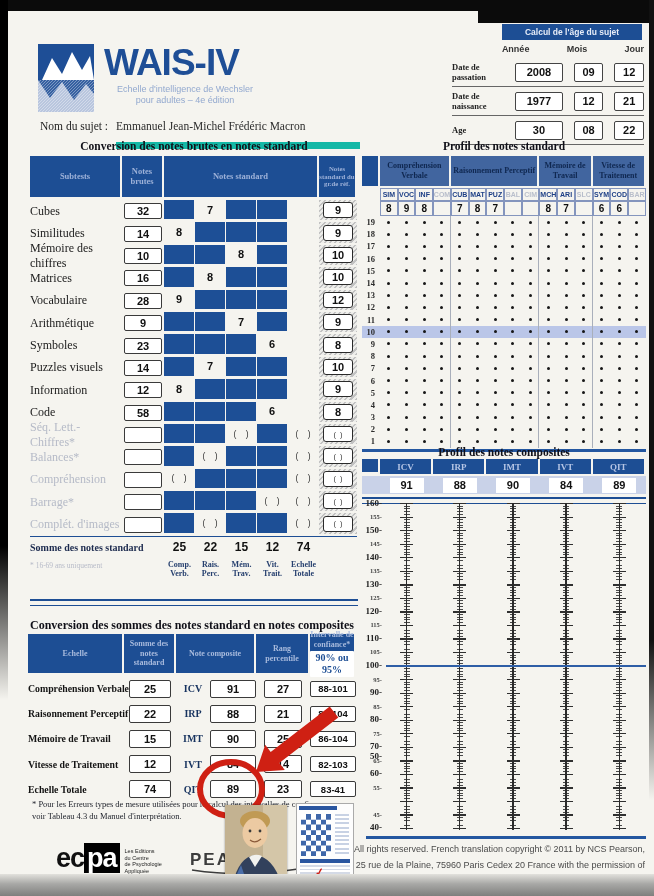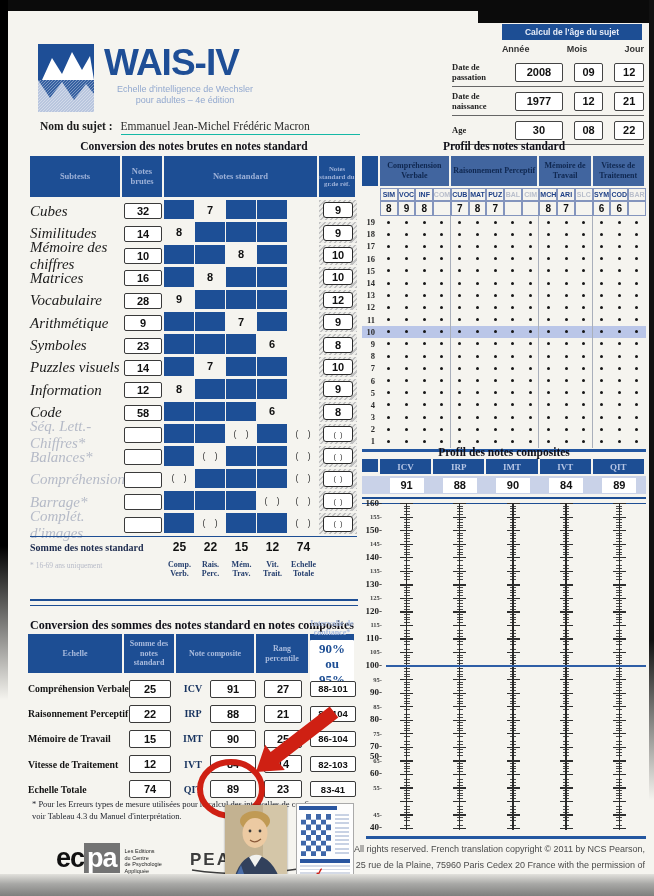--- a/index.html
+++ b/index.html
@@ -18,22 +18,22 @@
 
   
   #page-title{left:150px;top:14px;width:360px;text-align:center;font-weight:bold;font-size:27px;color:#111;letter-spacing:.5px;}
   #wais-logo{left:38px;top:42px;width:230px;height:78px;}
   #wais-icon{position:absolute;left:0;top:2px;width:60px;height:70px;}
   #wais-name{position:absolute;left:66px;top:0px;font-weight:bold;font-size:37px;color:#1e4e96;letter-spacing:-1px;}
   .wais-sub{position:absolute;left:62px;width:170px;text-align:center;color:#93a9cf;font-size:9px;}
   #wais-sub1{top:42px;} #wais-sub2{top:53px;}
 
   .name-row{position:absolute;left:40px;width:320px;display:flex;font-size:11.5px;color:#1d1d1d;}
-  .name-row .lab{font-weight:bold;white-space:nowrap;}
-  .name-row .val{margin-left:8px;flex:1;border-bottom:1px solid #14b8a6;padding-bottom:2px;color:#2c2c2c;}
+  .name-row .lab{font-weight:normal;white-space:nowrap;}
+  .name-row .val{margin-left:8px;flex:1;border-bottom:7px solid #14b8a6;padding-bottom:10px;color:#2c2c2c;}
   #subject-row{top:120px;} #psych-row{top:143px;}
 
   
   #age-header{left:502px;top:24px;width:140px;height:16px;background:#1d4e94;color:#e7edf8;
               font-size:8.5px;font-weight:bold;display:flex;align-items:center;justify-content:center;}
   #age-cols{left:452px;top:44px;width:192px;display:flex;font-size:9px;font-weight:bold;color:#333;gap:16px;}
   #age-cols .sp{width:64px;} #age-cols .c{text-align:center;}
   #age-cols .c1{width:48px;} #age-cols .g{width:10px;} #age-cols .c2{width:30px;}
   #age-rows{left:452px;top:58px;width:192px;}
   .age-row{display:flex;align-items:center;height:28px;border-bottom:1px solid #666;}
@@ -49,21 +49,21 @@
   #pc-title{left:362px;top:446px;width:284px;}
   #conv-title{left:24px;top:618px;width:336px;font-size:12px;}
 
   
   #raw-grid{left:30px;top:156px;display:grid;grid-template-columns:92px 42px repeat(5,31px) 38px;
             grid-template-rows:44px repeat(15,22.4px) 22px 28px;}
   .rh{background:#1d4e94;color:#9db1d8;font-family:"Liberation Serif",serif;font-weight:bold;font-size:8.5px;
       display:flex;align-items:center;justify-content:center;text-align:center;
       border-right:2px solid #f5f4ef;border-bottom:3px solid #f5f4ef;line-height:1.15;}
   .rh.small{font-size:6.8px;}
-  .nm{display:flex;align-items:center;font-family:"Liberation Serif",serif;font-size:15px;color:#1b1b1b;font-style:italic;}
+  .nm{display:flex;align-items:center;font-family:"Liberation Serif",serif;font-size:12px;color:#1b1b1b;}
   .nm.supp{color:#b5bac7;}
   .rw{display:flex;align-items:center;justify-content:center;}
   .wb{width:36px;height:14px;border:1.4px solid #3a3a3a;border-radius:2px;background:#fff;
       display:flex;align-items:center;justify-content:center;font-weight:bold;font-size:11px;color:#111;}
   .sc{border-right:1.5px solid #f5f4ef;border-bottom:3px solid #f5f4ef;display:flex;align-items:center;justify-content:center;
       font-weight:bold;font-size:11px;color:#111;}
   .sc.on{background:#1d4f96;}
   .sc .par{font-weight:normal;font-size:8.5px;color:#333;}
   .rc{display:flex;align-items:center;justify-content:center;border-bottom:2px solid #f5f4ef;
       background:repeating-linear-gradient(135deg,#c2c2c2 0 1.5px,#ededea 1.5px 3.6px);}
@@ -78,21 +78,21 @@
   .cl{display:flex;align-items:flex-start;justify-content:center;text-align:center;padding-top:2px;
       font-family:"Liberation Serif",serif;font-weight:bold;font-size:8px;color:#27406f;white-space:pre-line;line-height:1.15;}
   #raw-rule{left:30px;top:599px;width:328px;height:4px;border-top:2.5px solid #1d4e94;border-bottom:1px solid #1d4e94;}
 
   
   #conv-grid{left:28px;top:634px;display:grid;grid-template-columns:96px 52px 34px 46px 54px 46px;
              grid-template-rows:42px repeat(5,25.2px);}
   .ch{background:#1d4e94;color:#a9bbdd;font-weight:bold;font-size:8px;display:flex;flex-direction:column;
       align-items:center;justify-content:center;text-align:center;border-right:2px solid #f5f4ef;
       border-bottom:3px solid #f5f4ef;line-height:1.2;font-family:"Liberation Serif",serif;}
-  .ch .cibox{margin-top:2px;background:#fff;color:#1d4e94;font-size:13px;padding:1px 3px;border-radius:1px;}
+  .ch .cibox{margin-top:2px;background:#fff;color:#1d4e94;font-size:10px;padding:1px 3px;border-radius:1px;}
   .cn{display:flex;align-items:center;font-family:"Liberation Serif",serif;font-weight:bold;font-size:9.8px;color:#141414;white-space:nowrap;}
   .cc{display:flex;align-items:center;justify-content:center;}
   .ix{display:flex;align-items:center;justify-content:center;font-weight:bold;font-size:10px;color:#17335f;font-family:"Liberation Serif",serif;}
   .bx{border:1.4px solid #3a3a3a;border-radius:2px;background:#fff;display:flex;align-items:center;justify-content:center;
       font-weight:bold;color:#111;}
   .bx.b-sum{width:40px;height:16px;font-size:11px;}
   .bx.b-note{width:46px;height:16px;font-size:11px;}
   .bx.b-perc{width:36px;height:16px;font-size:11px;}
   .bx.b-ci{width:46px;height:14px;font-size:9.5px;}
   #conv-fn{left:32px;top:799px;width:300px;font-family:"Liberation Serif",serif;font-size:8.5px;color:#22252e;line-height:1.4;}
@@ -135,21 +135,21 @@
   .scale-lab{position:absolute;left:350px;width:32px;text-align:right;font-weight:bold;font-size:9px;color:#222;
              font-family:"Liberation Serif",serif;line-height:9px;}
   .scale-lab.small{font-size:6.5px;color:#444;}
   #pc-refline{left:386px;top:665px;width:260px;height:2.2px;background:#2e5ea6;}
   #pc-bottom{left:366px;top:836px;width:280px;height:2.5px;background:#2457a0;}
 
   
   #copyright{right:9px;top:842px;width:420px;text-align:right;font-size:9px;color:#4b4b4b;line-height:15.5px;z-index:2;}
   #ecpa{left:56px;top:845px;display:flex;align-items:flex-start;z-index:2;}
   #ecpa .glyph{font-weight:bold;font-size:27px;letter-spacing:-1px;color:#111;line-height:27px;}
-  #ecpa .glyph .pa{background:#737373;color:#fff;padding:0 3px;}
+  #ecpa .glyph .pa{background:#000000;color:#fff;padding:0 3px;}
   #ecpa .lines{margin-left:5px;font-size:5.5px;color:#222;line-height:6.5px;padding-top:3px;}
   #pearson{left:190px;top:850px;z-index:1;font-size:17px;letter-spacing:2px;color:#3c3c3c;font-weight:600;}
   #pearson .swoosh{display:block;margin-top:-2px;}
 
   
   #marks{left:0;top:0;width:654px;height:896px;z-index:4;pointer-events:none;}
   #photo{left:225px;top:805px;width:62px;height:78px;z-index:6;box-shadow:0 0 2px rgba(0,0,0,.4);}
   #thumb{left:296px;top:803px;width:58px;height:78px;z-index:6;background:#fdfdfd;border:1px solid #aaa;box-sizing:border-box;}
   #thumb .t-head{position:absolute;left:2px;top:2px;width:38px;height:4px;background:#2a56a0;}
   #thumb .t-checker{position:absolute;left:4px;top:10px;width:30px;height:42px;

